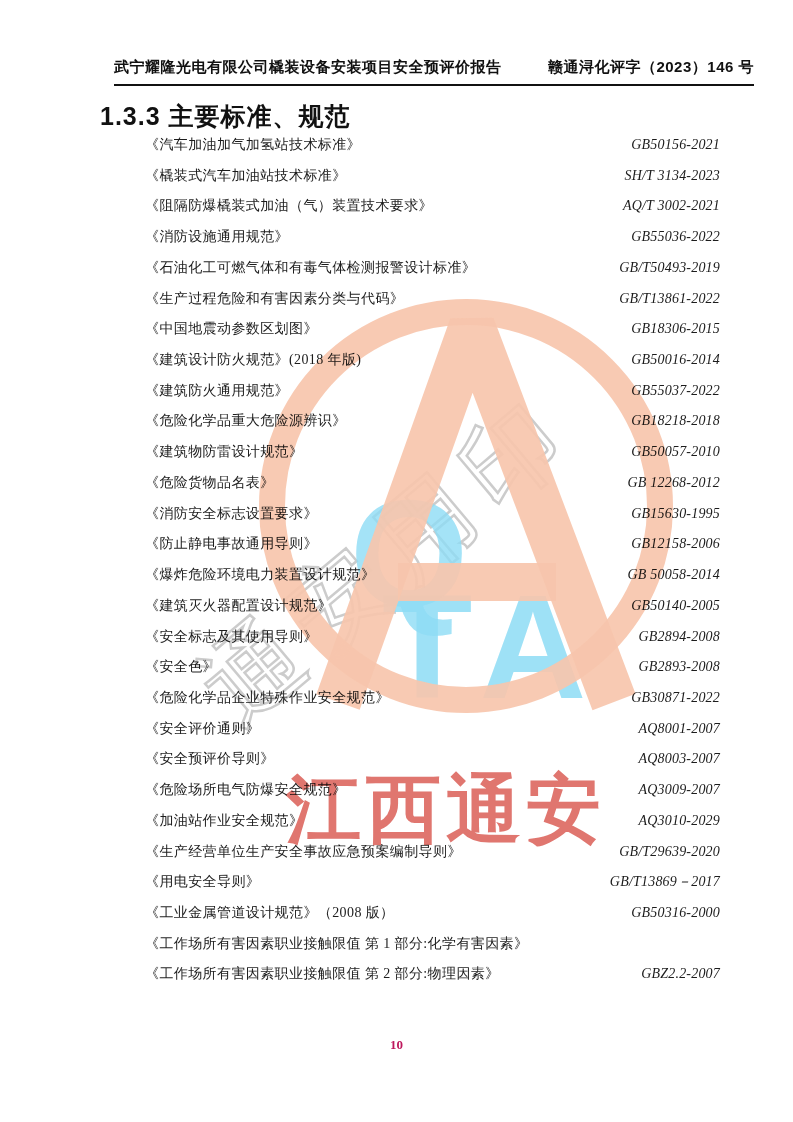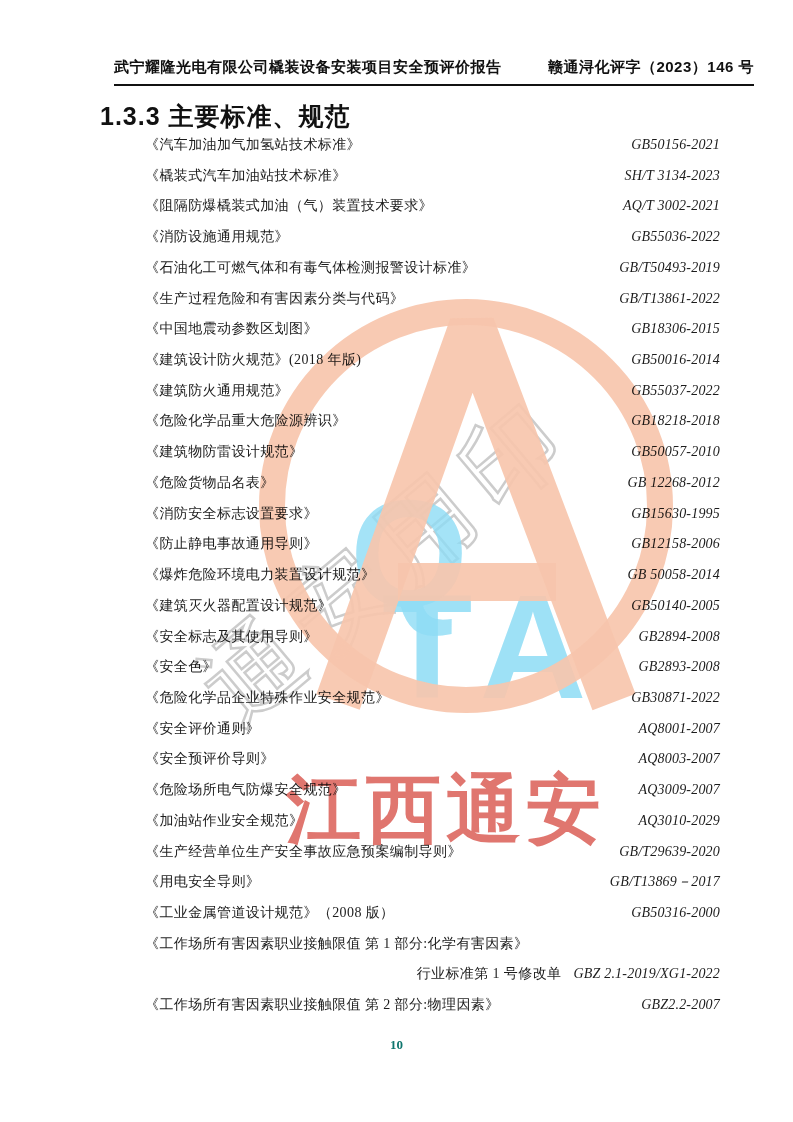--- a/index.html
+++ b/index.html
@@ -43,21 +43,21 @@
     font-family:"Liberation Serif","DejaVu Serif",serif;
     letter-spacing:.2px;
     font-style:italic;
   }
   .row.amendment{justify-content:flex-end;padding-left:0;}
   .row.amendment .code{margin-left:12px;}
 
   
   .page-number{
     position:absolute;left:0;top:1037px;width:793px;text-align:center;
-    font-size:13px;font-weight:600;color:#0f766e;
+    font-size:13px;font-weight:600;color:#be185d;
     font-family:"Liberation Serif","DejaVu Serif",serif;
   }
 
   
   .watermark{
     position:absolute;left:0;top:0;width:793px;height:1122px;
     pointer-events:none;mix-blend-mode:multiply;z-index:5;
   }
 </style>
 </head>
@@ -173,24 +173,20 @@
         <span class="title">《用电安全导则》</span>
         <span class="code">GB/T13869－2017</span>
       </div>
       <div class="row">
         <span class="title">《工业金属管道设计规范》（2008 版）</span>
         <span class="code">GB50316-2000</span>
       </div>
       <div class="row">
         <span class="title">《工作场所有害因素职业接触限值  第 1 部分:化学有害因素》</span>
       </div>
-      <div class="row amendment">
-        <span class="title">行业标准第 1 号修改单</span>
-        <span class="code">GBZ 2.1-2019/XG1-2022</span>
-      </div>
       <div class="row">
         <span class="title">《工作场所有害因素职业接触限值  第 2 部分:物理因素》</span>
         <span class="code">GBZ2.2-2007</span>
       </div>
     </div>
 
   <div class="page-number">10</div>
 
   <svg class="watermark" viewBox="0 0 793 1122" xmlns="http://www.w3.org/2000/svg">
 

